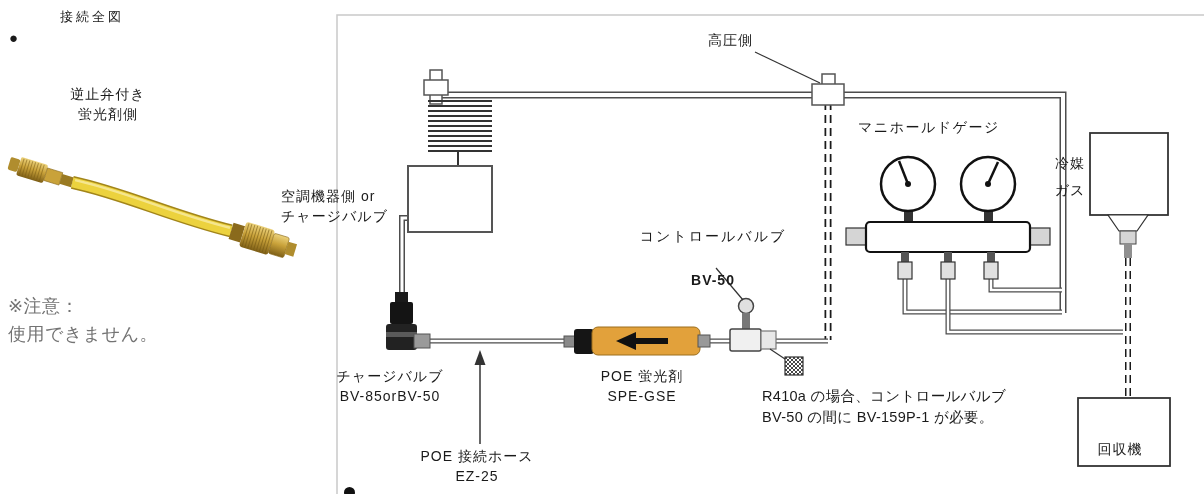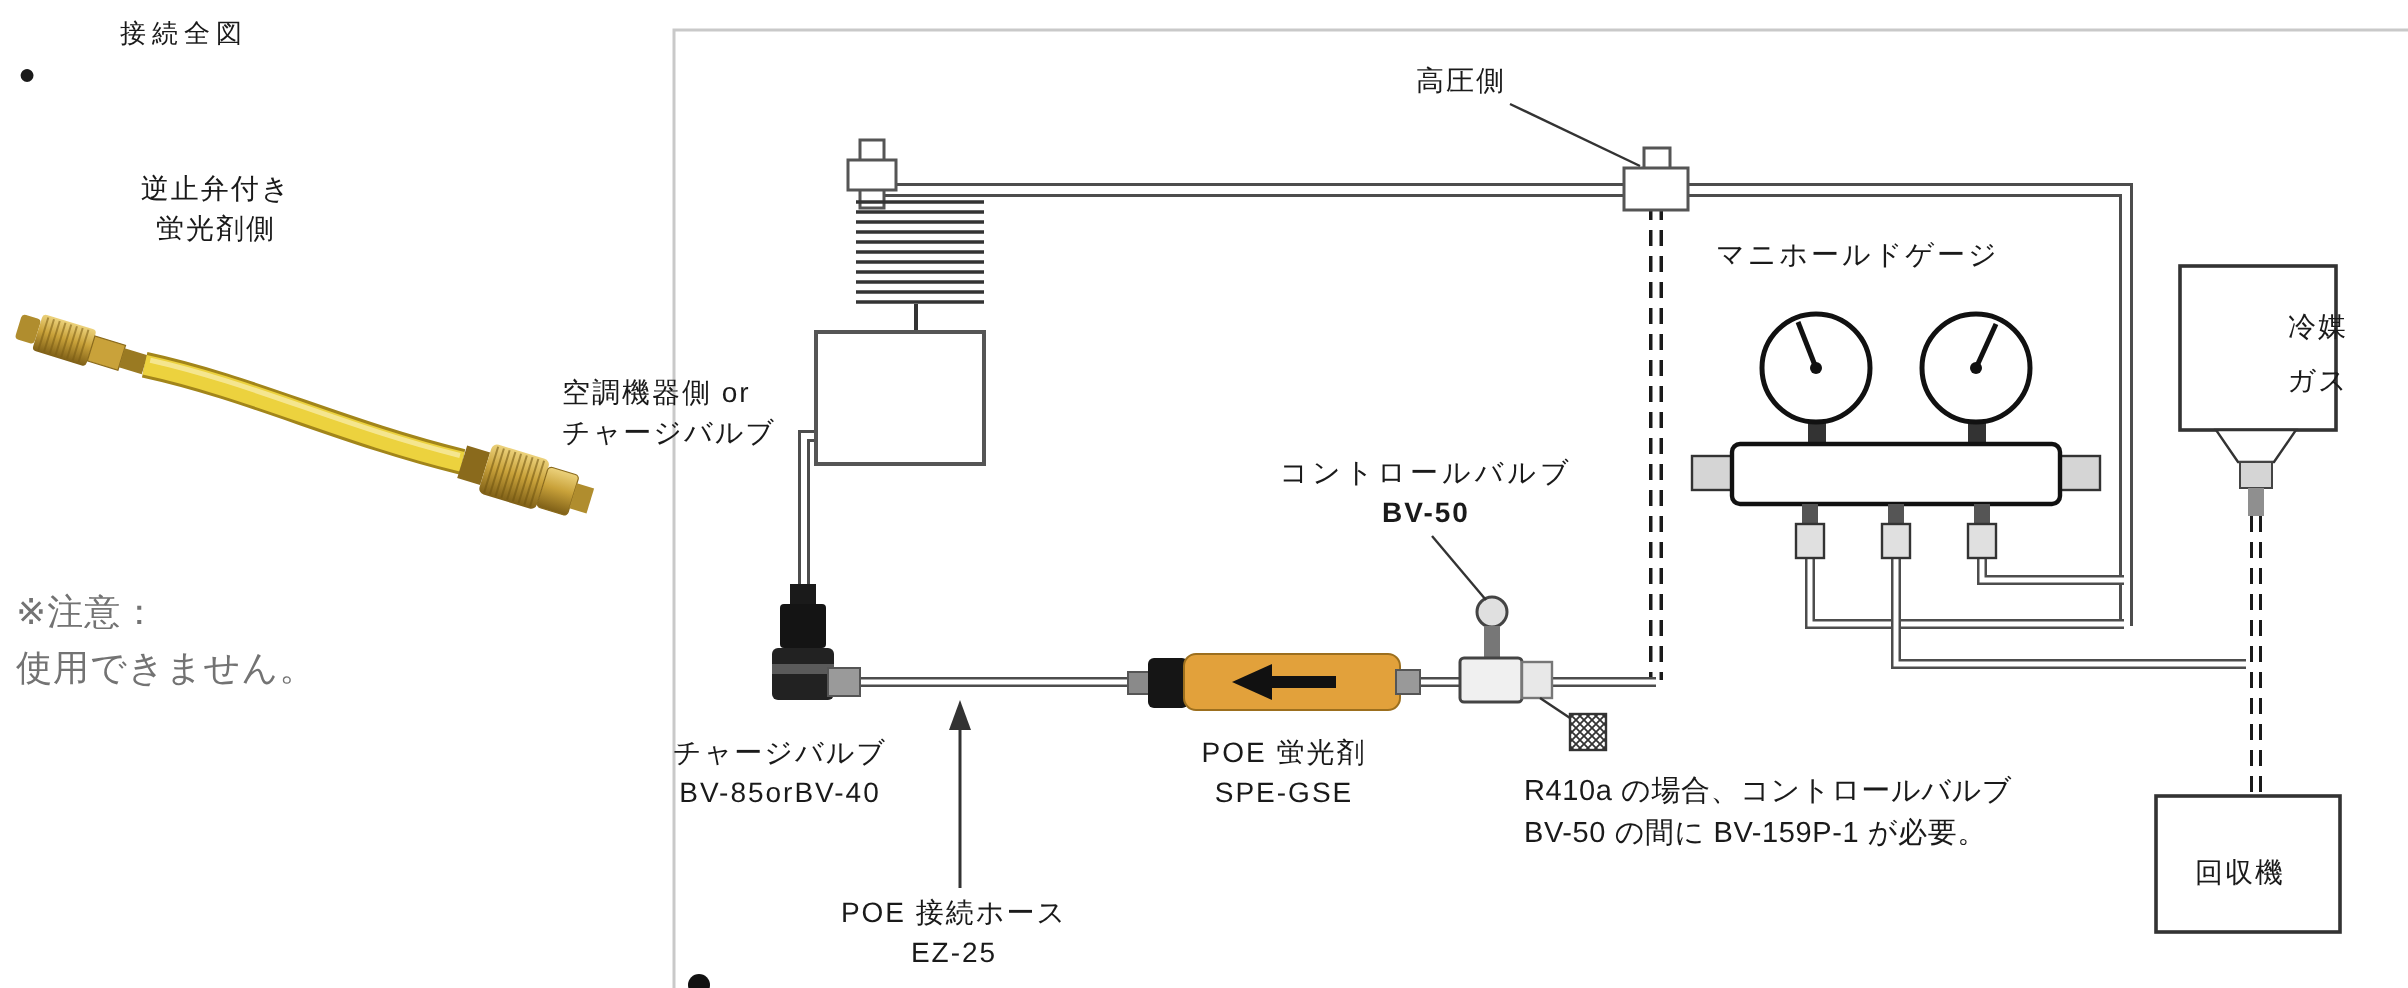--- a/index.html
+++ b/index.html
@@ -1,21 +1,21 @@
 <!DOCTYPE html>
 <html><head>
 <meta charset="utf-8">
 <style>
   * { margin:0; padding:0; box-sizing:border-box; }
   body { background:#ffffff; font-family:"Liberation Sans","DejaVu Sans",sans-serif; }
   #canvas { position:relative; width:1204px; height:494px; background:#fff; overflow:hidden; }
   svg.layer { position:absolute; }
   .lbl { position:absolute; color:#1a1a1a; font-size:14px; letter-spacing:1px; line-height:1.45; white-space:nowrap; }
   .center { text-align:center; }
-  .bold { font-weight:bold; }
+  .bold { font-weight:bold;margin-top:24px; }
   .warning { position:absolute; left:8px; top:293px; color:#737373; font-size:18px; line-height:1.55; letter-spacing:.5px; white-space:nowrap; }
 </style>
 </head>
 <body>
 
 <div id="canvas">
 
   <svg class="layer" style="left:0;top:0" width="1204" height="494" viewBox="0 0 1204 494">
     <defs>
       <pattern id="hatch" width="4" height="4" patternUnits="userSpaceOnUse">
@@ -222,39 +222,39 @@
 
   <div class="lbl" style="left:858px;top:117px;letter-spacing:1.5px">マニホールドゲージ</div>
 
   <div class="lbl center" style="left:633px;top:226px;width:160px">
     <div style="letter-spacing:2px">コントロールバルブ</div>
     <div class="bold">BV-50</div>
   </div>
 
   <div class="lbl center" style="left:324px;top:366px;width:132px">
     <div>チャージバルブ</div>
-    <div>BV-85orBV-40</div>
+    <div>BV-85orBV-50</div>
   </div>
 
   <div class="lbl center" style="left:582px;top:366px;width:120px">
     <div>POE 蛍光剤</div>
     <div>SPE-GSE</div>
   </div>
 
   <div class="lbl center" style="left:417px;top:446px;width:120px">
     <div>POE 接続ホース</div>
     <div>EZ-25</div>
   </div>
 
   <div class="lbl" style="left:762px;top:386px;font-size:14.5px;letter-spacing:.3px">
     <div>R410a の場合、コントロールバルブ</div>
     <div>BV-50 の間に BV-159P-1 が必要。</div>
   </div>
 
-  <div class="lbl center" style="left:1119px;top:150px;width:80px;line-height:1.9">
+  <div class="lbl center" style="left:1030px;top:150px;width:80px;line-height:1.9">
     <div>冷媒</div>
     <div>ガス</div>
   </div>
 
-  <div class="lbl center" style="left:1078px;top:426px;width:84px">回収機</div>
+  <div class="lbl center" style="left:1078px;top:439px;width:84px">回収機</div>
 
   <div style="position:absolute;left:344px;top:487px;width:11px;height:11px;border-radius:50%;background:#111"></div>
 </div>
 
 </body></html>

